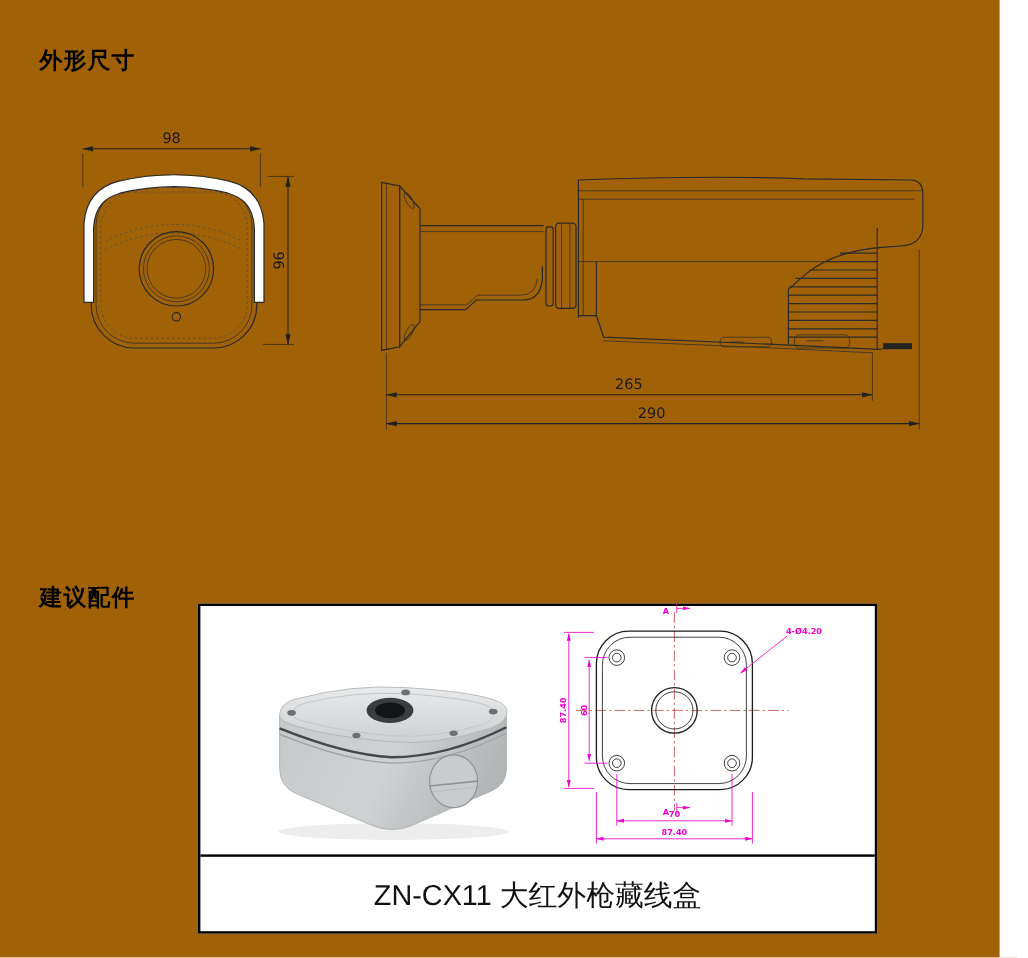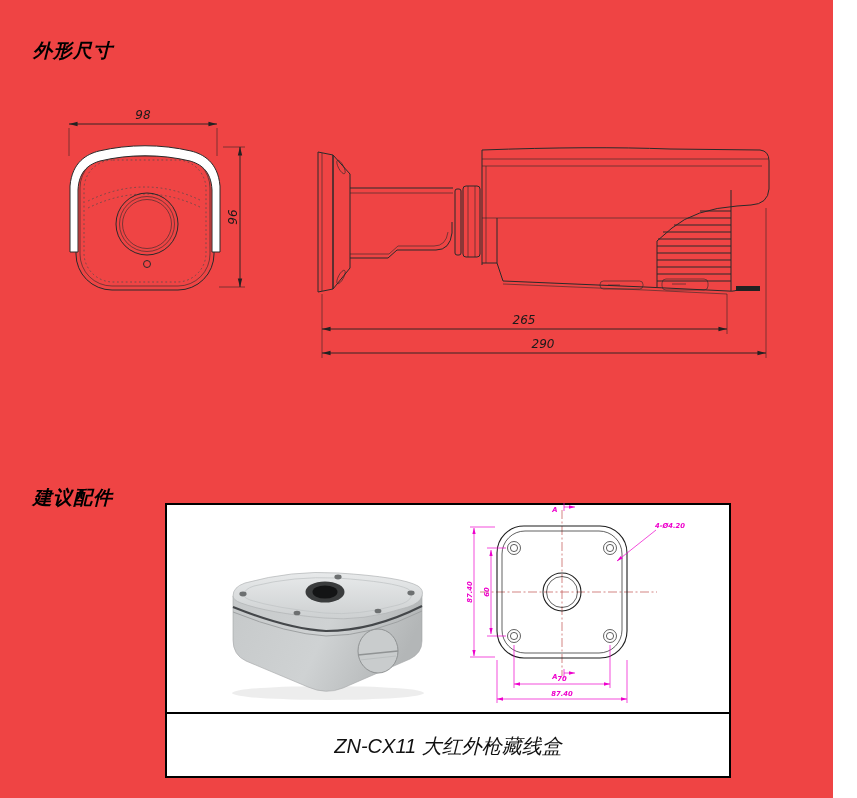--- a/index.html
+++ b/index.html
@@ -1,30 +1,30 @@
 <!DOCTYPE html>
 <html><head>
 <meta charset="utf-8">
 <style>
   html,body{margin:0;padding:0;background:#ffffff;}
-  .page{position:relative;width:833px;height:798px;background:#ef4444;overflow:hidden;
-        font-family:"Liberation Sans","DejaVu Sans",sans-serif;color:#000;font-style:italic;}
+  .page{position:relative;width:833px;height:798px;background:#a16207;overflow:hidden;
+        font-family:"Liberation Sans","DejaVu Sans",sans-serif;color:#000;}
   .sec-title{position:absolute;font-size:19px;font-weight:bold;letter-spacing:1px;color:#000;}
   #title-dim{left:33px;top:38px;}
   #title-acc{left:33px;top:438px;margin-top:47px;}
   svg{position:absolute;overflow:visible;}
   #front-view{left:40px;top:98px;width:220px;height:204px;}
   #side-view{left:300px;top:118px;width:480px;height:252px;}
   .acc-box{position:absolute;left:165px;top:503px;width:566px;height:275px;
            border:2px solid #000;box-sizing:border-box;background:#fff;}
   #jb-photo{left:36px;top:33px;width:240px;height:170px;}
   #jb-drawing{left:270px;top:0px;width:292px;height:205px;}
   .acc-divider{position:absolute;left:0;top:207px;width:100%;height:0;border-top:2px solid #000;}
   .acc-caption{position:absolute;left:0;top:209px;width:100%;height:64px;display:flex;
-               align-items:center;justify-content:center;font-size:20px;color:#111;}
+               align-items:center;justify-content:center;font-size:24px;color:#111;}
   
   .ln{stroke:#2a2a2a;stroke-width:1;fill:none;}
   .lnt{stroke:#2a2a2a;stroke-width:0.6;fill:none;}
   .lnf{stroke:#2a2a2a;stroke-width:1;fill:#ffffff;}
   .dash{stroke:#4a4a4a;stroke-width:0.7;fill:none;stroke-dasharray:1.8 2.6;}
   .dim{stroke:#222;stroke-width:0.9;fill:none;}
   .ext{stroke:#222;stroke-width:0.55;fill:none;}
   .dimtxt{font-family:"DejaVu Sans","Liberation Sans",sans-serif;font-size:12px;fill:#1a1a1a;
           text-anchor:middle;}
   

